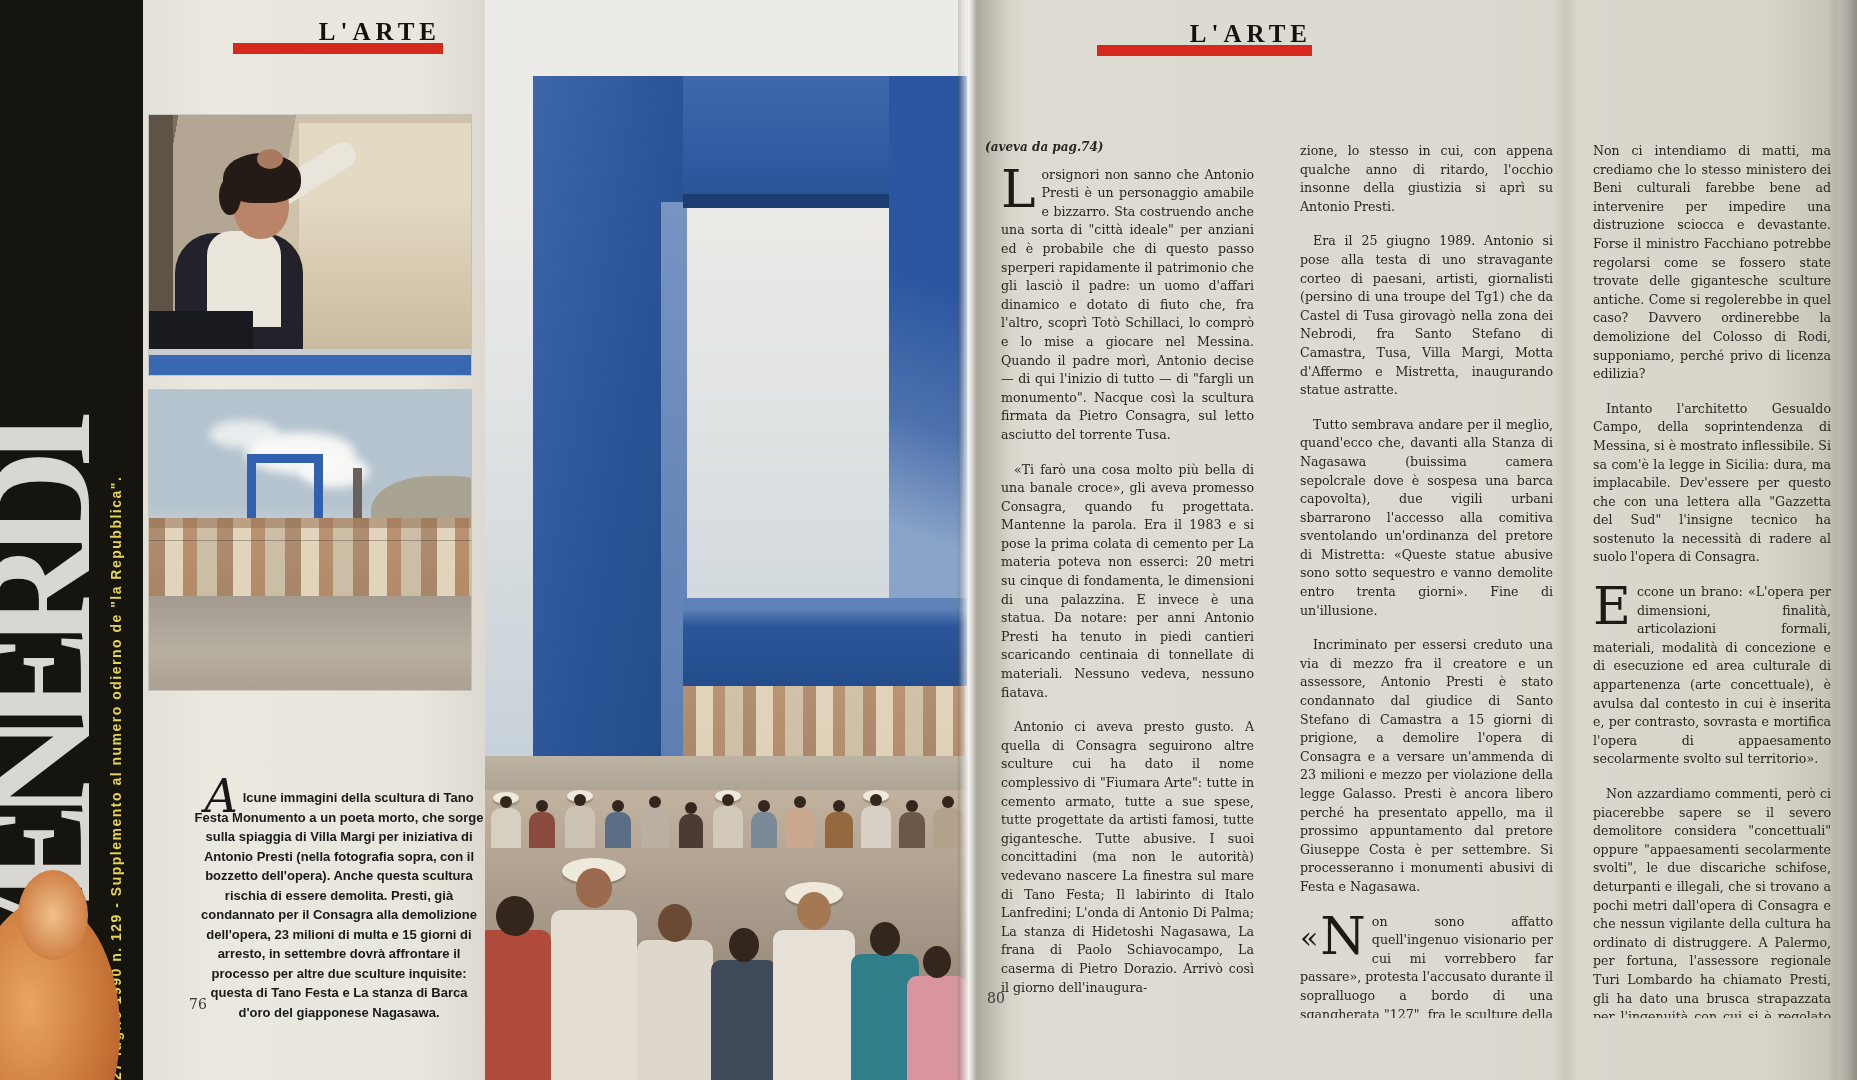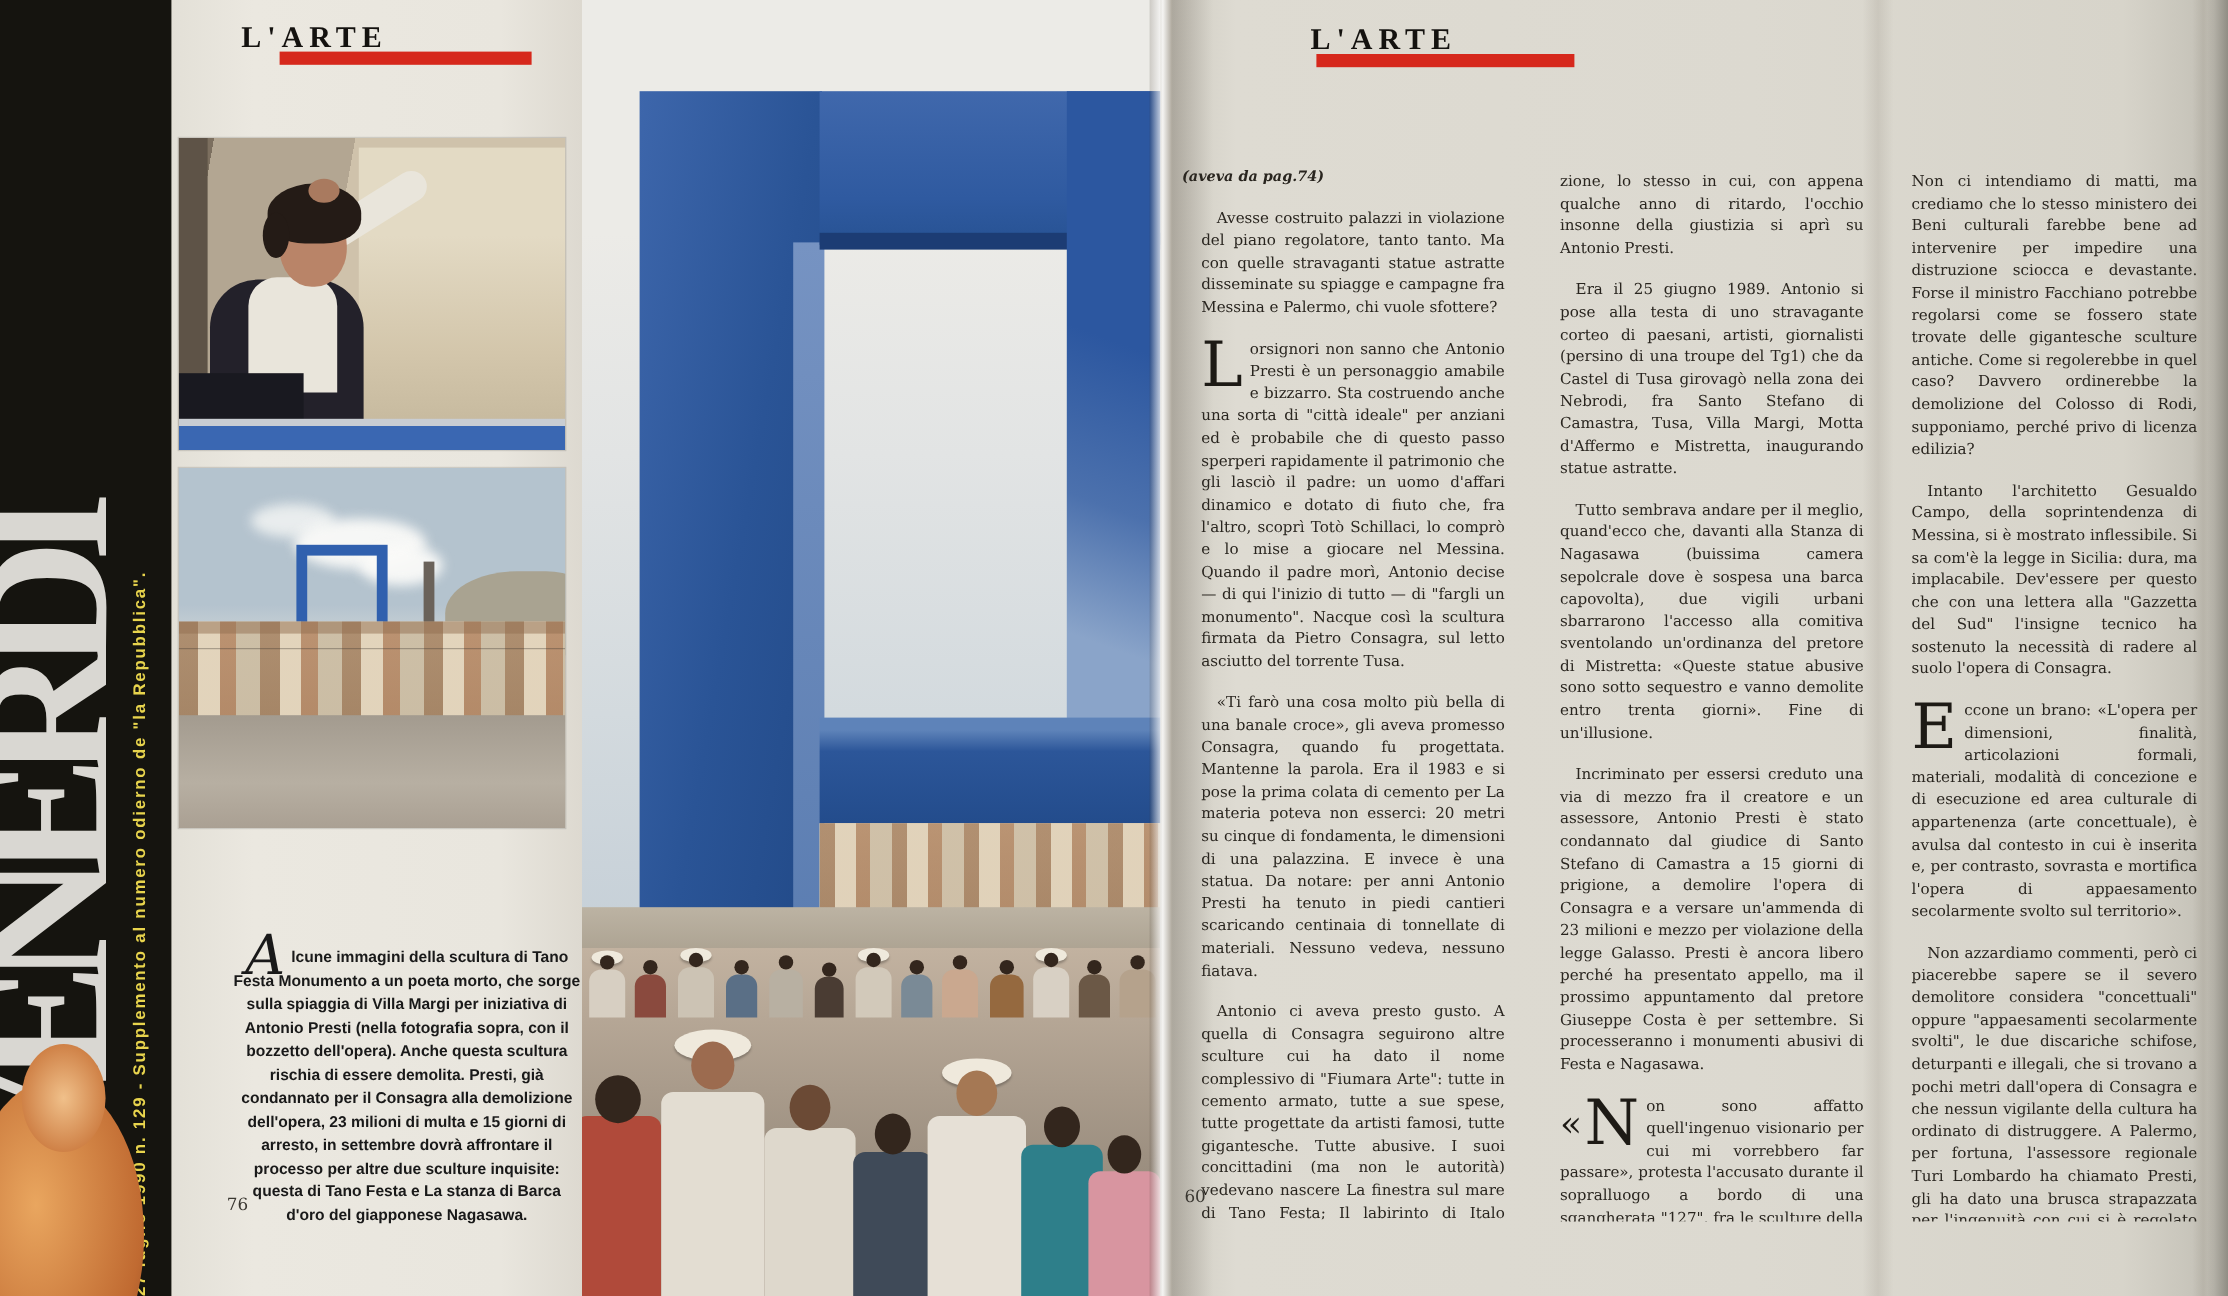--- a/index.html
+++ b/index.html
@@ -24,21 +24,21 @@
   #left-page{position:absolute;left:143px;top:0;width:342px;height:1080px;
     background:linear-gradient(90deg,#e3e0d7,#ebe8e0 20%,#e9e6de 80%,#ddd9d0);}
   #right-page{position:absolute;left:977px;top:0;width:880px;height:1080px;
     background:linear-gradient(90deg,#cfccc2,#dedbd2 6%,#dcd9d0 55%,#d7d4ca 90%,#c4c1b7 98%,#8f8c83);}
   #right-page::before{content:"";position:absolute;left:0;top:0;width:34px;height:100%;
     background:linear-gradient(90deg,rgba(70,60,50,.25),rgba(70,60,50,0));}
   #gutter{position:absolute;left:958px;top:0;width:20px;height:1080px;
     background:linear-gradient(90deg,rgba(60,50,40,.18),rgba(255,255,255,.85) 55%,rgba(120,110,95,.35));}
 
   
-  .section-head{position:absolute;text-align:left;font-family:"Liberation Serif",serif;
+  .section-head{position:absolute;text-align:right;font-family:"Liberation Serif",serif;
     font-size:25px;letter-spacing:5px;color:#14120f;font-weight:bold;}
   .red-bar{position:absolute;height:11px;background:#d6281c;}
 
   
   .photo{position:absolute;overflow:hidden;box-shadow:0 0 0 1px rgba(0,0,0,.12);}
   #photo1{left:6px;top:115px;width:322px;height:260px;
     background:linear-gradient(100deg,#7c6f5f 0 8%,#b3a692 8% 40%,#cfc2ab 40% 100%);}
   #p1-window{position:absolute;left:150px;top:8px;width:172px;height:244px;
     background:linear-gradient(180deg,#e3dac4 0 30%,#d3c6ab 70%,#c4b79c);}
   #p1-sill{position:absolute;left:0;bottom:0;width:322px;height:20px;background:#3a67b2;}
@@ -251,21 +251,20 @@
   <div id="gutter"></div>
 
   <div id="right-page">
     <div class="crease" style="left:575px;"></div>
     <div class="crease" style="left:850px;width:18px;"></div>
     <div class="section-head" style="left:115px;top:20px;width:220px;">L'ARTE</div>
     <div class="red-bar" style="left:120px;top:45px;width:215px;"></div>
 
     <div id="col1" class="col">
       <p id="continuation">(aveva da pag.74)</p>
-      <p>Avesse costruito palazzi in violazione del piano regolatore, tanto tanto. Ma con quelle stravaganti statue astratte disseminate su spiagge e campagne fra Messina e Palermo, chi vuole sfottere?</p>
       <p class="has-dc"><span class="dcwrap"><span class="dcl">L</span></span><span>orsignori non sanno che Antonio Presti è un personaggio amabile e bizzarro. Sta costruendo anche una sorta di "città ideale" per anziani ed è probabile che di questo passo sperperi rapidamente il patrimonio che gli lasciò il padre: un uomo d'affari dinamico e dotato di fiuto che, fra l'altro, scoprì Totò Schillaci, lo comprò e lo mise a giocare nel Messina. Quando il padre morì, Antonio decise — di qui l'inizio di tutto — di "fargli un monumento". Nacque così la scultura firmata da Pietro Consagra, sul letto asciutto del torrente Tusa.</span></p>
       <p>«Ti farò una cosa molto più bella di una banale croce», gli aveva promesso Consagra, quando fu progettata. Mantenne la parola. Era il 1983 e si pose la prima colata di cemento per La materia poteva non esserci: 20 metri su cinque di fondamenta, le dimensioni di una palazzina. E invece è una statua. Da notare: per anni Antonio Presti ha tenuto in piedi cantieri scaricando centinaia di tonnellate di materiali. Nessuno vedeva, nessuno fiatava.</p>
       <p>Antonio ci aveva presto gusto. A quella di Consagra seguirono altre sculture cui ha dato il nome complessivo di "Fiumara Arte": tutte in cemento armato, tutte a sue spese, tutte progettate da artisti famosi, tutte gigantesche. Tutte abusive. I suoi concittadini (ma non le autorità) vedevano nascere La finestra sul mare di Tano Festa; Il labirinto di Italo Lanfredini; L'onda di Antonio Di Palma; La stanza di Hidetoshi Nagasawa, La frana di Paolo Schiavocampo, La caserma di Pietro Dorazio. Arrivò così il giorno dell'inaugura-</p>
     </div>
 
     <div id="col2" class="col">
       <p class="noindent">zione, lo stesso in cui, con appena qualche anno di ritardo, l'occhio insonne della giustizia si aprì su Antonio Presti.</p>
       <p>Era il 25 giugno 1989. Antonio si pose alla testa di uno stravagante corteo di paesani, artisti, giornalisti (persino di una troupe del Tg1) che da Castel di Tusa girovagò nella zona dei Nebrodi, fra Santo Stefano di Camastra, Tusa, Villa Margi, Motta d'Affermo e Mistretta, inaugurando statue astratte.</p>
       <p>Tutto sembrava andare per il meglio, quand'ecco che, davanti alla Stanza di Nagasawa (buissima camera sepolcrale dove è sospesa una barca capovolta), due vigili urbani sbarrarono l'accesso alla comitiva sventolando un'ordinanza del pretore di Mistretta: «Queste statue abusive sono sotto sequestro e vanno demolite entro trenta giorni». Fine di un'illusione.</p>
       <p>Incriminato per essersi creduto una via di mezzo fra il creatore e un assessore, Antonio Presti è stato condannato dal giudice di Santo Stefano di Camastra a 15 giorni di prigione, a demolire l'opera di Consagra e a versare un'ammenda di 23 milioni e mezzo per violazione della legge Galasso. Presti è ancora libero perché ha presentato appello, ma il prossimo appuntamento dal pretore Giuseppe Costa è per settembre. Si processeranno i monumenti abusivi di Festa e Nagasawa.</p>
@@ -274,16 +273,16 @@
 
     <div id="col3" class="col">
       <p class="noindent">Non ci intendiamo di matti, ma crediamo che lo stesso ministero dei Beni culturali farebbe bene ad intervenire per impedire una distruzione sciocca e devastante. Forse il ministro Facchiano potrebbe regolarsi come se fossero state trovate delle gigantesche sculture antiche. Come si regolerebbe in quel caso? Davvero ordinerebbe la demolizione del Colosso di Rodi, supponiamo, perché privo di licenza edilizia?</p>
       <p>Intanto l'architetto Gesualdo Campo, della soprintendenza di Messina, si è mostrato inflessibile. Si sa com'è la legge in Sicilia: dura, ma implacabile. Dev'essere per questo che con una lettera alla "Gazzetta del Sud" l'insigne tecnico ha sostenuto la necessità di radere al suolo l'opera di Consagra.</p>
       <p class="has-dc"><span class="dcwrap"><span class="dcl">E</span></span><span>ccone un brano: «L'opera per dimensioni, finalità, articolazioni formali, materiali, modalità di concezione e di esecuzione ed area culturale di appartenenza (arte concettuale), è avulsa dal contesto in cui è inserita e, per contrasto, sovrasta e mortifica l'opera di appaesamento secolarmente svolto sul territorio».</span></p>
       <p>Non azzardiamo commenti, però ci piacerebbe sapere se il severo demolitore considera "concettuali" oppure "appaesamenti secolarmente svolti", le due discariche schifose, deturpanti e illegali, che si trovano a pochi metri dall'opera di Consagra e che nessun vigilante della cultura ha ordinato di distruggere. A Palermo, per fortuna, l'assessore regionale Turi Lombardo ha chiamato Presti, gli ha dato una brusca strapazzata per l'ingenuità con cui si è regolato e poi ha nominato una commissione con il compito di stendere una prima relazione che permetta al pretore di Santo Stefano di modificare la sua sentenza.</p>
       <p>Intanto lo sconsiderato Antonio Presti ne ha fatta un'altra delle sue, senza infrangere — stavolta — le leggi: ha rilevato a Castel di Tusa un albergo e lo sta trasformando nel primo hotel-museo del mondo: ogni camera ideata da un artista contemporaneo, quadri e sculture ovunque.</p>
 
     </div>
 
-    <div class="pagenum" style="left:10px;top:990px;">60</div>
+    <div class="pagenum" style="left:10px;top:990px;">80</div>
   </div>
 
 </div>
 
 </body></html>

